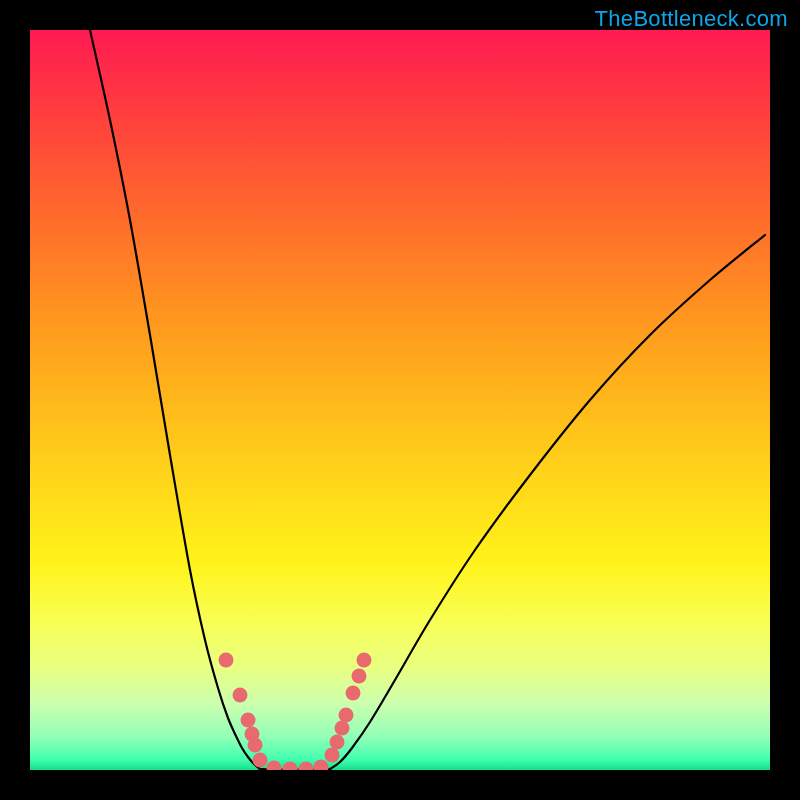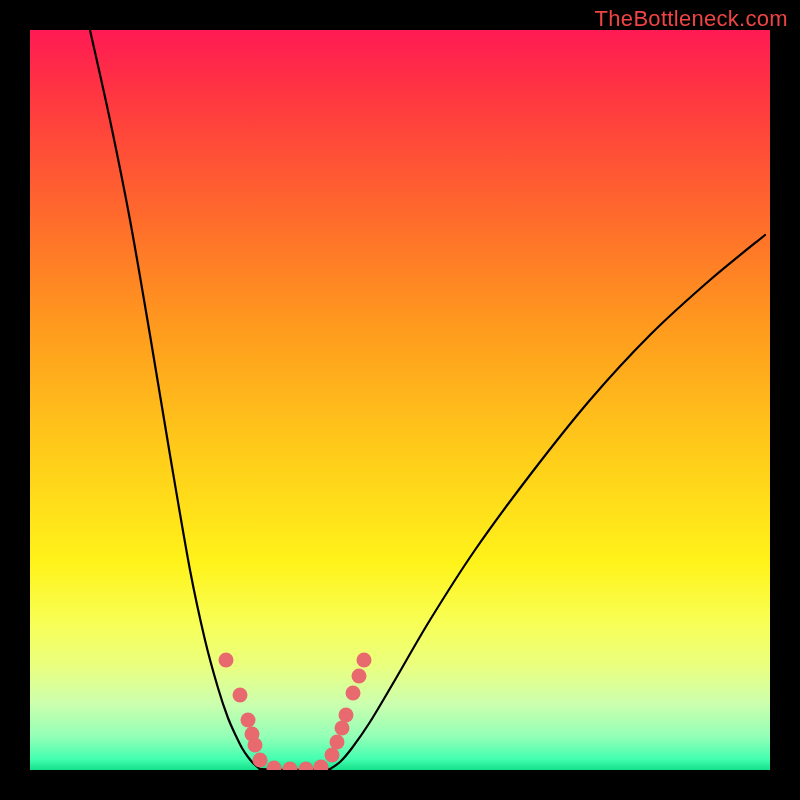--- a/index.html
+++ b/index.html
@@ -22,21 +22,21 @@
     left: 30px;
     top: 30px;
     width: 740px;
     height: 740px;
     overflow: hidden;
   }
   .watermark {
     position: absolute;
     top: 6px;
     right: 12px;
-    color: #ef4444;
+    color: #0ea5e9;
     font-size: 22px;
     font-weight: 500;
     letter-spacing: 0.3px;
     user-select: none;
   }
   svg { display: block; }
 </style>
 </head>
 <body>
 

